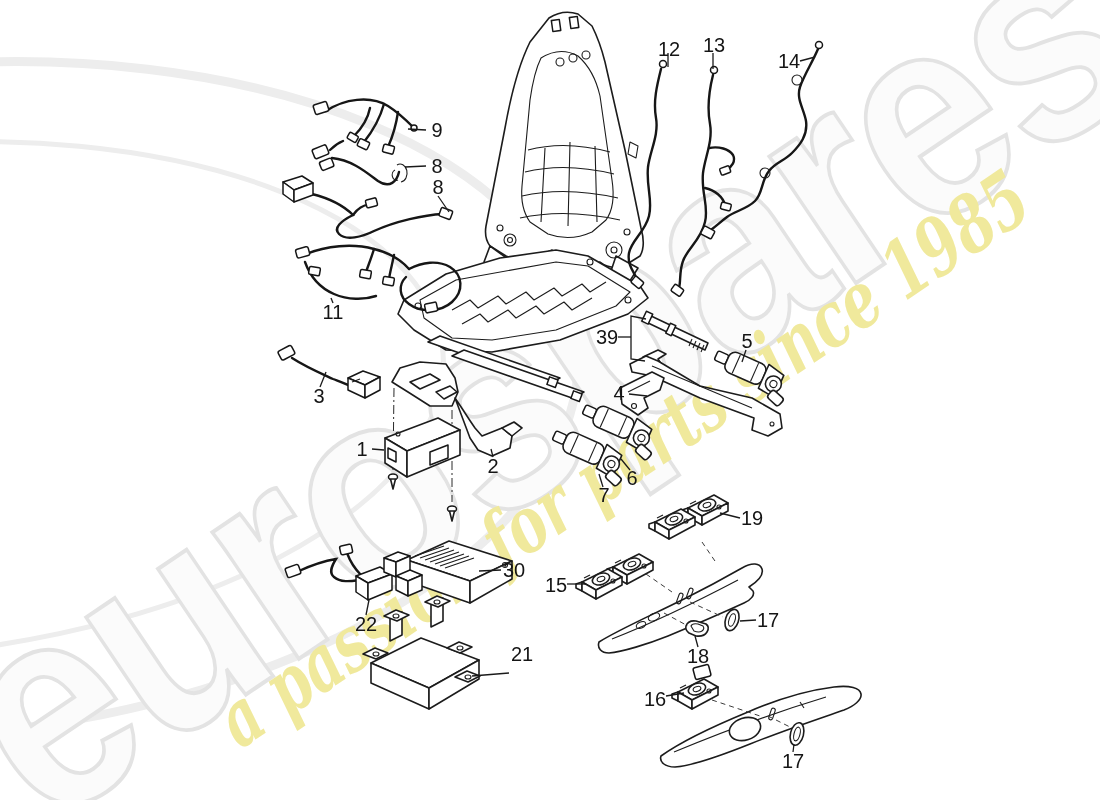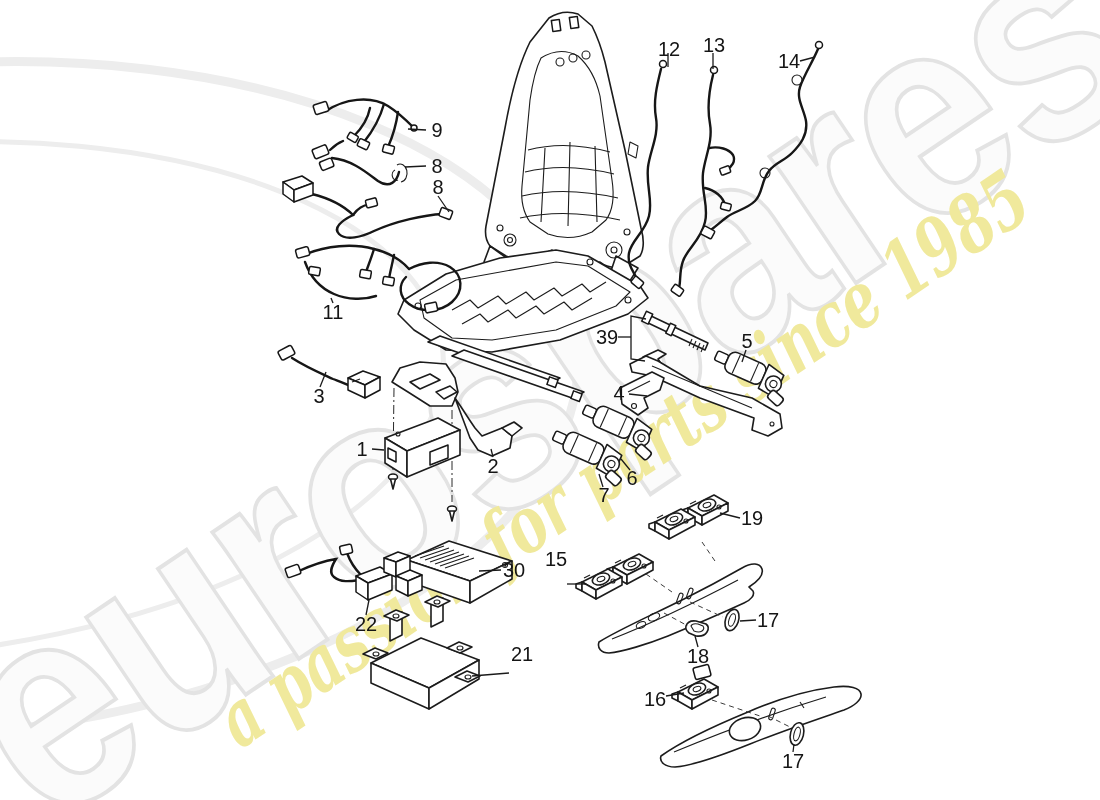--- a/index.html
+++ b/index.html
@@ -369,21 +369,21 @@
   <div class="callout" style="left:789px;top:61px">14</div>
   <div class="callout" style="left:319px;top:396px">3</div>
   <div class="callout" style="left:362px;top:449px">1</div>
   <div class="callout" style="left:493px;top:466px">2</div>
   <div class="callout" style="left:607px;top:337px">39</div>
   <div class="callout" style="left:747px;top:341px">5</div>
   <div class="callout" style="left:619px;top:393px">4</div>
   <div class="callout" style="left:632px;top:478px">6</div>
   <div class="callout" style="left:604px;top:495px">7</div>
   <div class="callout" style="left:752px;top:518px">19</div>
-  <div class="callout" style="left:556px;top:559px">15</div>
+  <div class="callout" style="left:556px;top:585px">15</div>
   <div class="callout" style="left:514px;top:570px">30</div>
   <div class="callout" style="left:366px;top:624px">22</div>
   <div class="callout" style="left:522px;top:654px">21</div>
   <div class="callout" style="left:655px;top:699px">16</div>
   <div class="callout" style="left:768px;top:620px">17</div>
   <div class="callout" style="left:698px;top:656px">18</div>
   <div class="callout" style="left:793px;top:761px">17</div>
 
 </div>
 

